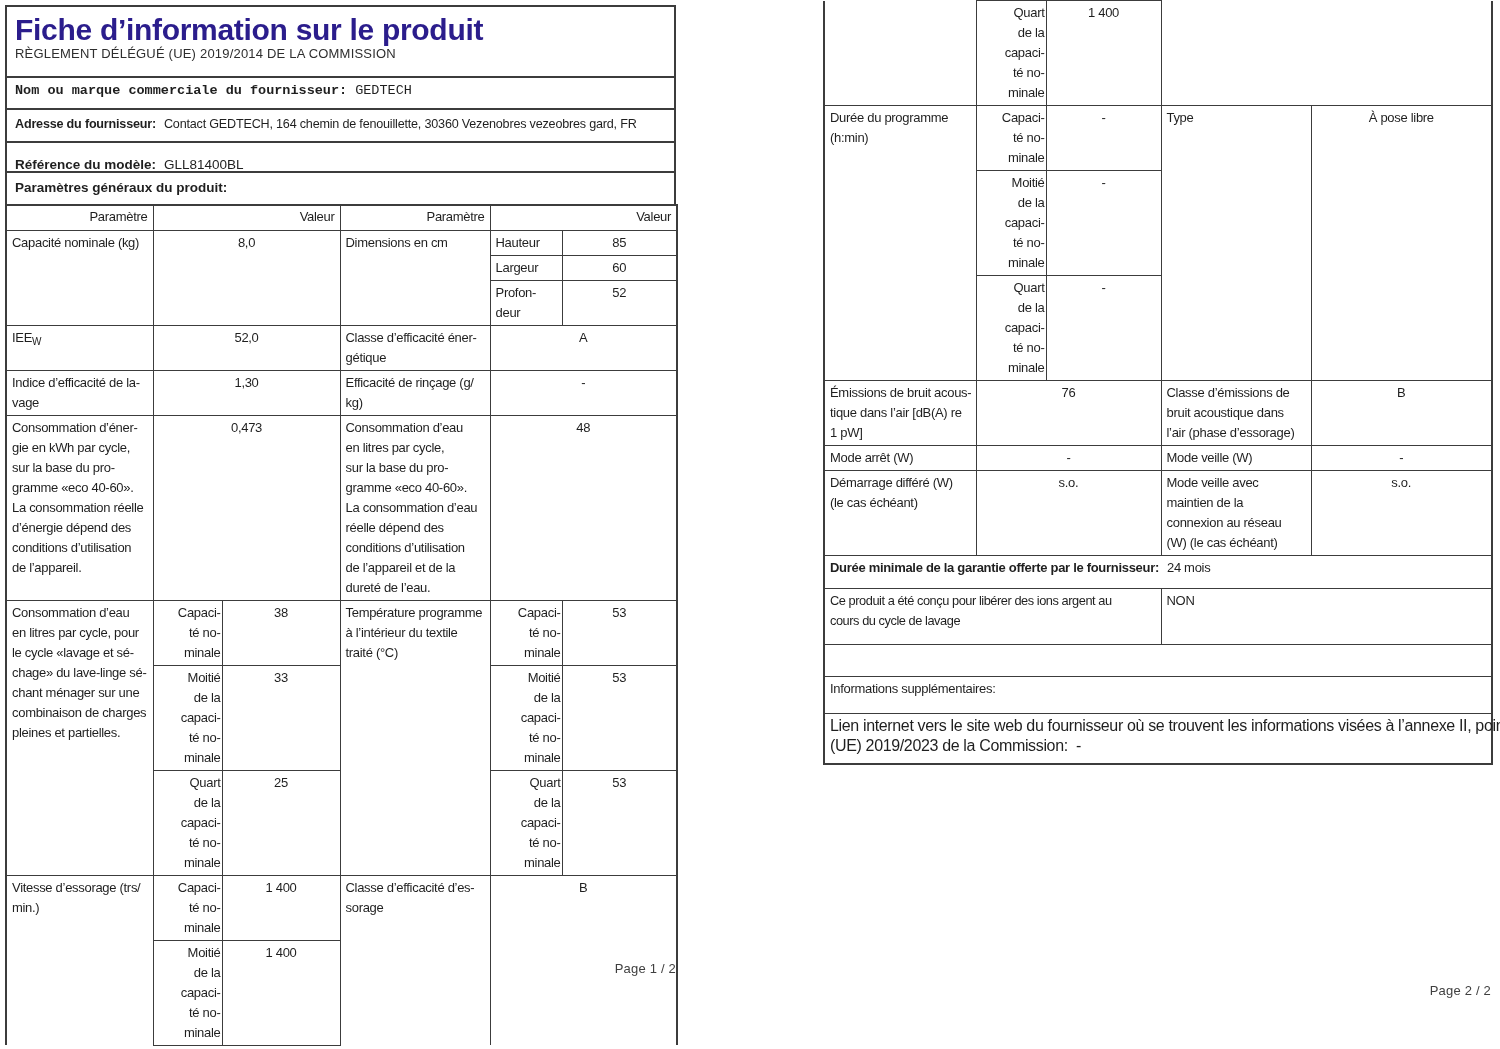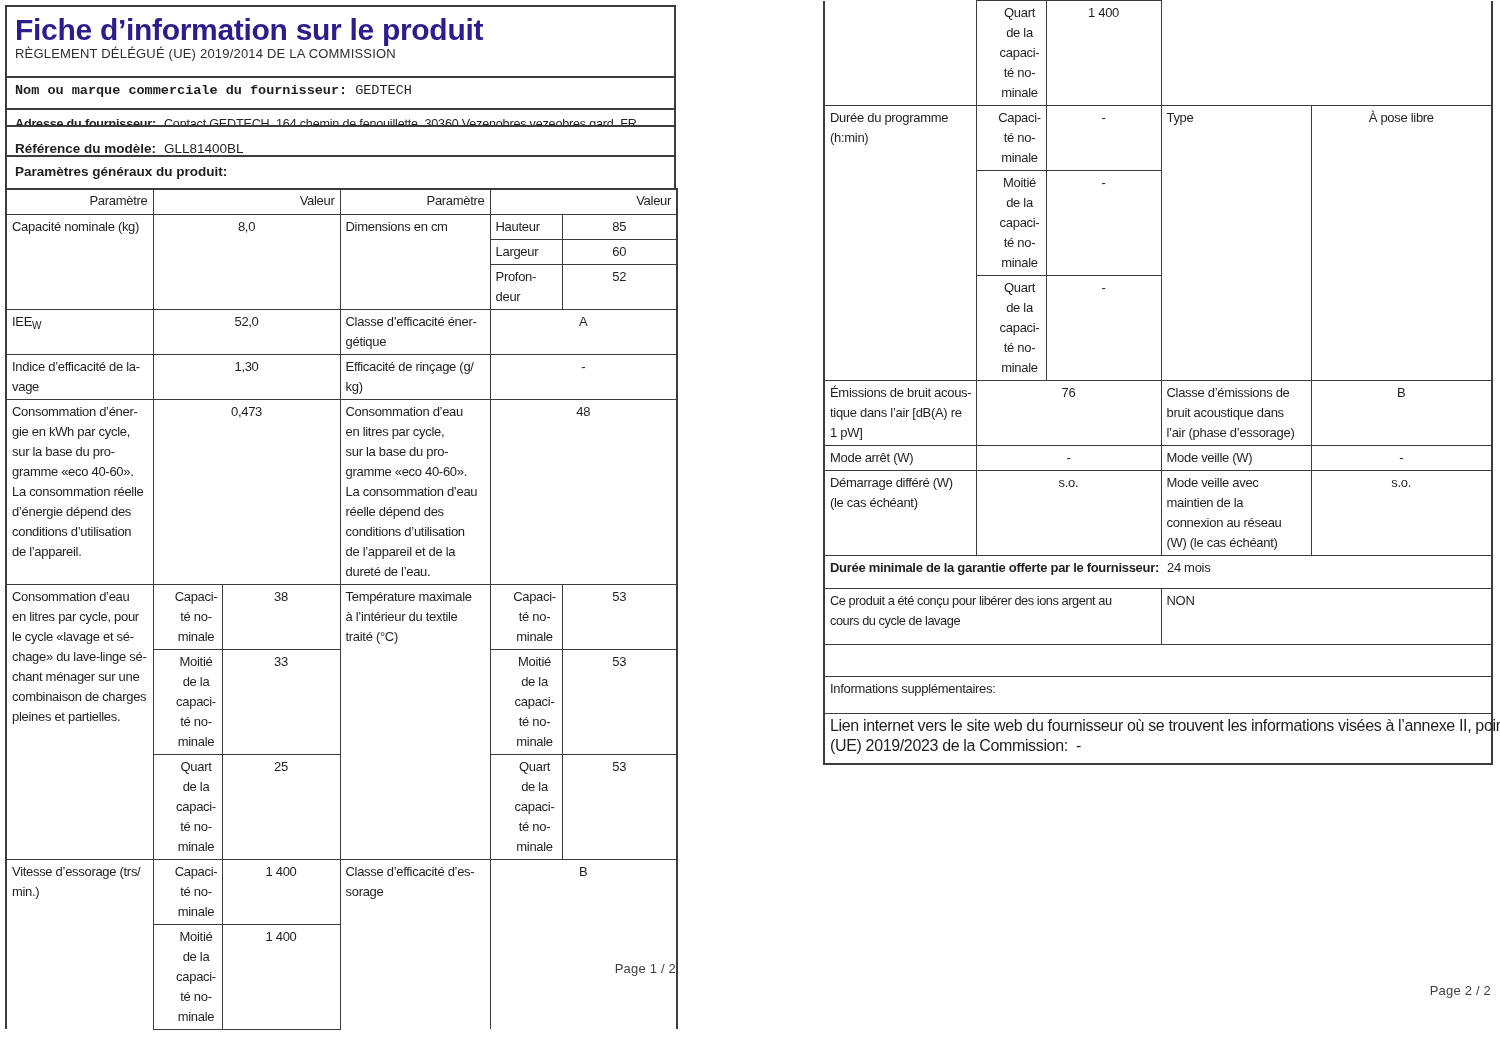--- a/index.html
+++ b/index.html
@@ -14,38 +14,38 @@
 
   
   .headbox{border:2px solid #3c3c3c;box-sizing:border-box;}
   .hrow{border-bottom:2px solid #3c3c3c;box-sizing:border-box;padding:5px 8px 0 8px;
         font-size:13.5px;white-space:nowrap;overflow:hidden;}
   .hrow:last-child{border-bottom:none;}
   .titlerow{height:71px;padding:7px 8px 0 8px;}
   .doc-title{font-size:30px;font-weight:bold;color:#2b1d8c;line-height:32px;letter-spacing:-0.3px;}
   .doc-subtitle{font-size:13px;color:#2e2e2e;margin-top:0;letter-spacing:0.2px;}
   .r-nom{height:32px;font-family:Liberation Mono, monospace;}
-  .r-adr{height:17px;padding-top:7px;font-size:12.6px;letter-spacing:-0.2px;}
+  .r-adr{height:33px;padding-top:7px;font-size:12.6px;letter-spacing:-0.2px;}
   .r-ref{height:30px;padding-top:14px;}
   .r-par{height:31px;padding-top:7px;}
   .b{font-weight:bold;}
   .kv-val{margin-left:8px;}
 
   
   table.ptable{border-collapse:collapse;table-layout:fixed;box-sizing:border-box;}
   #p1table{width:671px;margin-top:-2px;border:2px solid #3c3c3c;border-bottom:none;}
   #p2table{width:668px;border:2px solid #3c3c3c;border-top:none;}
   .ptable td,.ptable th{
     border:1px solid #3c3c3c;vertical-align:top;text-align:left;
     font-size:13px;font-weight:normal;line-height:20px;letter-spacing:-0.3px;
     padding:2px 5px;box-sizing:border-box;white-space:pre;overflow:visible;
   }
   .ptable th{padding-top:1px;text-align:right;}
   td.v{text-align:center;padding-left:2px;padding-right:2px;}
-  td.sub{text-align:center;padding-left:18px;padding-right:1px;}
+  td.sub{text-align:right;padding-left:18px;padding-right:1px;}
   td.nb{border-bottom:none;}
   td.nt{border-top:none;}
   td.lien{font-size:16px;letter-spacing:-0.35px;}
   td.ions{font-size:12.8px;letter-spacing:-0.45px;}
   sub.iee{font-size:10px;vertical-align:-3px;}
 
   .pfooter{position:absolute;font-size:13px;color:#3f3f3f;right:2px;letter-spacing:0.2px;}
   #f1{top:961px;}
   #f2{top:983px;}
 </style>
@@ -151,21 +151,21 @@
 en litres par cycle, pour
 le cycle «lavage et sé-
 chage» du lave-linge sé-
 chant ménager sur une
 combinaison de charges
 pleines et partielles.</td>
         <td class="sub">Capaci-
 té no-
 minale</td>
         <td class="v">38</td>
-        <td rowspan="3">Température maximale
+        <td rowspan="3">Température programme
 à l’intérieur du textile
 traité (°C)</td>
         <td class="sub">Capaci-
 té no-
 minale</td>
         <td class="v">53</td>
       </tr>
       <tr style="height:104px">
         <td class="sub">Moitié
 de la

